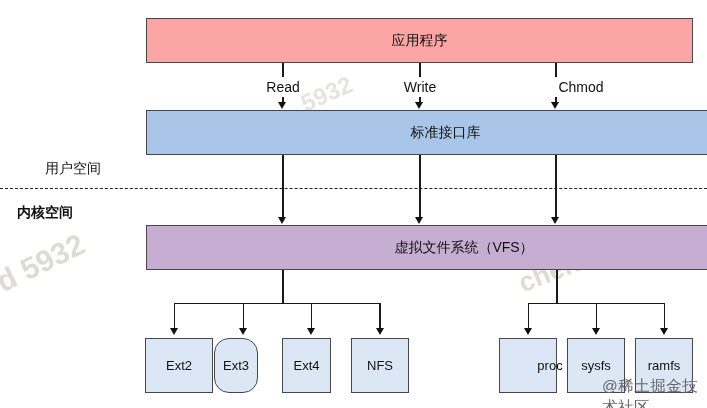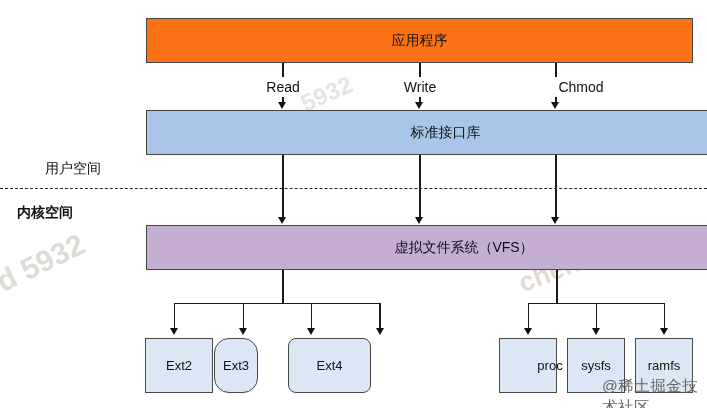--- a/index.html
+++ b/index.html
@@ -5,21 +5,21 @@
   html,body{margin:0;padding:0;background:#ffffff;}
   .canvas{
     position:relative;width:707px;height:408px;background:#ffffff;overflow:hidden;
     font-family:"Liberation Sans","DejaVu Sans",sans-serif;color:#111;
   }
   
   .box{
     position:absolute;display:flex;align-items:center;justify-content:center;
     border:1.6px solid #474747;box-sizing:border-box;font-size:14px;z-index:3;
   }
-  .box-app{left:146px;top:18px;width:547px;height:45px;background:#f97316;}
+  .box-app{left:146px;top:18px;width:547px;height:45px;background:#fca5a5;}
   .box-stdlib{left:146px;top:110px;width:599px;height:45px;background:#a9c5e8;text-align:center;}
   .box-vfs{left:146px;top:225px;width:636px;height:45px;background:#c6aed3;}
   
   .fsbox{
     position:absolute;top:338px;width:58px;height:55px;background:#dbe7f5;
     border:1.6px solid #474747;box-sizing:border-box;display:flex;align-items:center;
     justify-content:center;font-size:13px;z-index:3;
   }
   
   .vline{position:absolute;width:1.5px;background:#1a1a1a;z-index:2;}
@@ -112,22 +112,25 @@
   <div class="ah" style="left:306.8px;top:328px;"></div>
   <div class="vline" style="left:379.3px;top:303px;height:26px;"></div>
   <div class="ah" style="left:375.5px;top:328px;"></div>
 
   <div class="fsbox" style="left:145px;width:68px;text-align:center;">
     <span>Ext2</span>
   </div>
   <div class="fsbox" style="left:214px;width:44px;border-radius:15px;">
     <span>Ext3</span>
   </div>
-  <div class="fsbox" style="left:288px;width:83px;border-radius:8px;">
+  <div class="fsbox" style="left:282px;width:49px;">
     <span>Ext4</span>
+  </div>
+  <div class="fsbox" style="left:351px;">
+    <span>NFS</span>
   </div>
 
   <div class="vline" style="left:556.3px;top:269px;height:34px;"></div>
   <div class="hline" style="left:528px;top:302.5px;width:136.5px;"></div>
 
   <div class="vline" style="left:527.6px;top:303px;height:26px;"></div>
   <div class="ah" style="left:523.8px;top:328px;"></div>
   <div class="vline" style="left:595.6px;top:303px;height:26px;"></div>
   <div class="ah" style="left:591.8px;top:328px;"></div>
   <div class="vline" style="left:663.6px;top:303px;height:26px;"></div>

